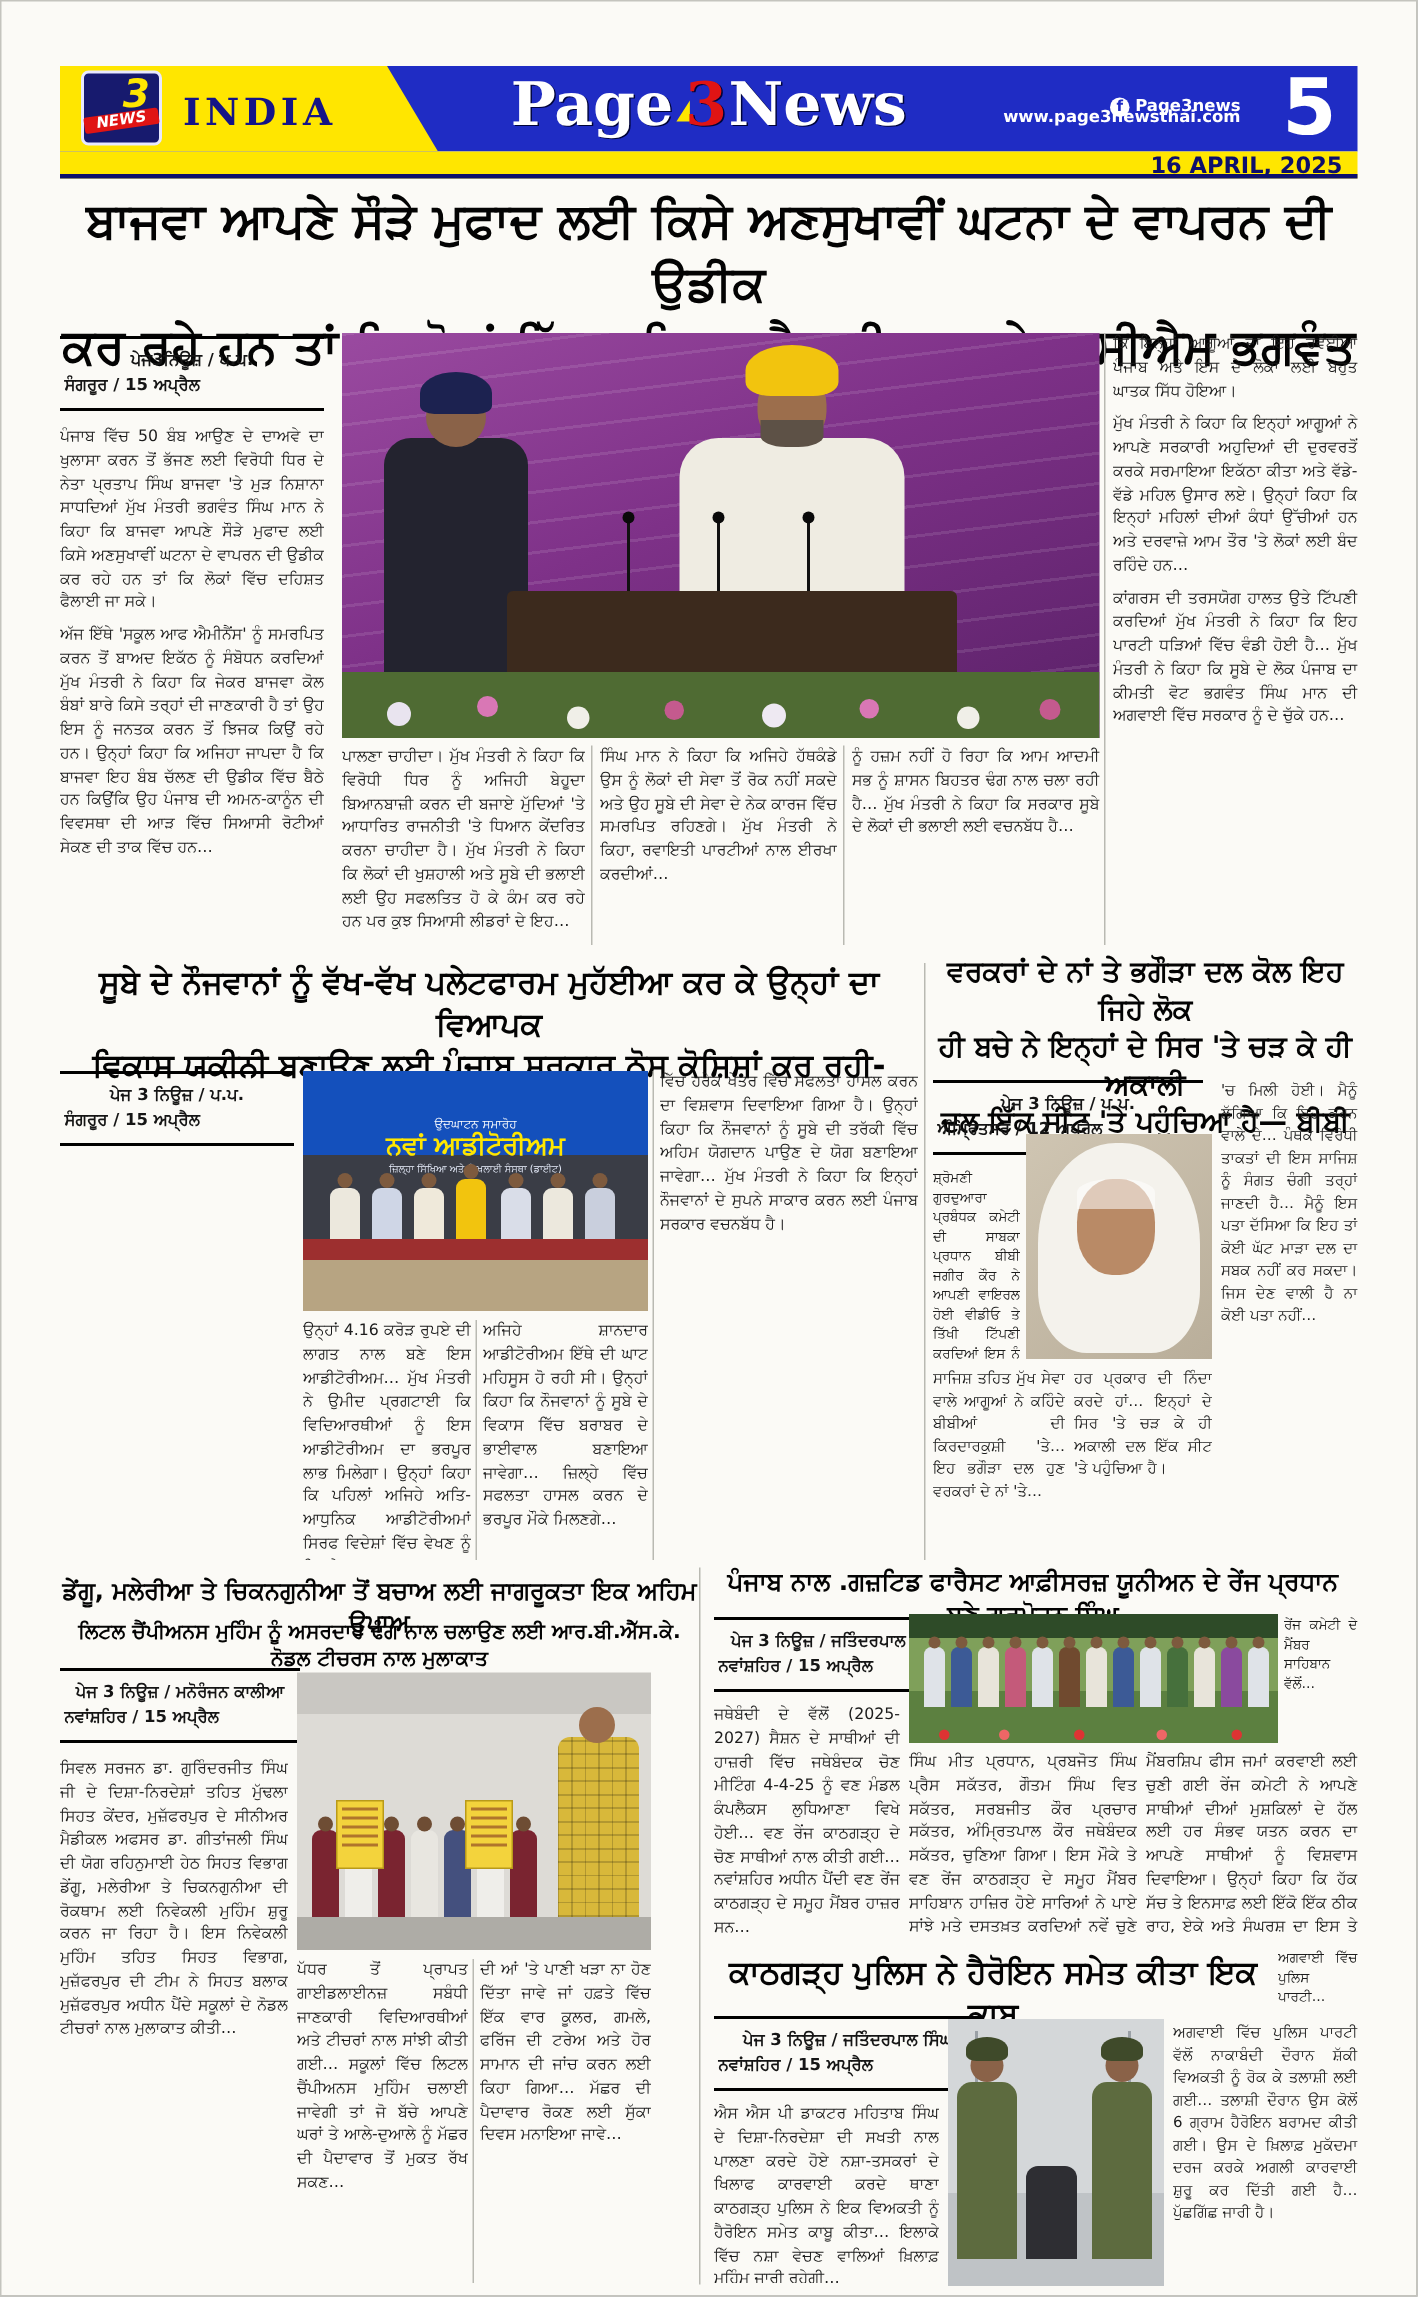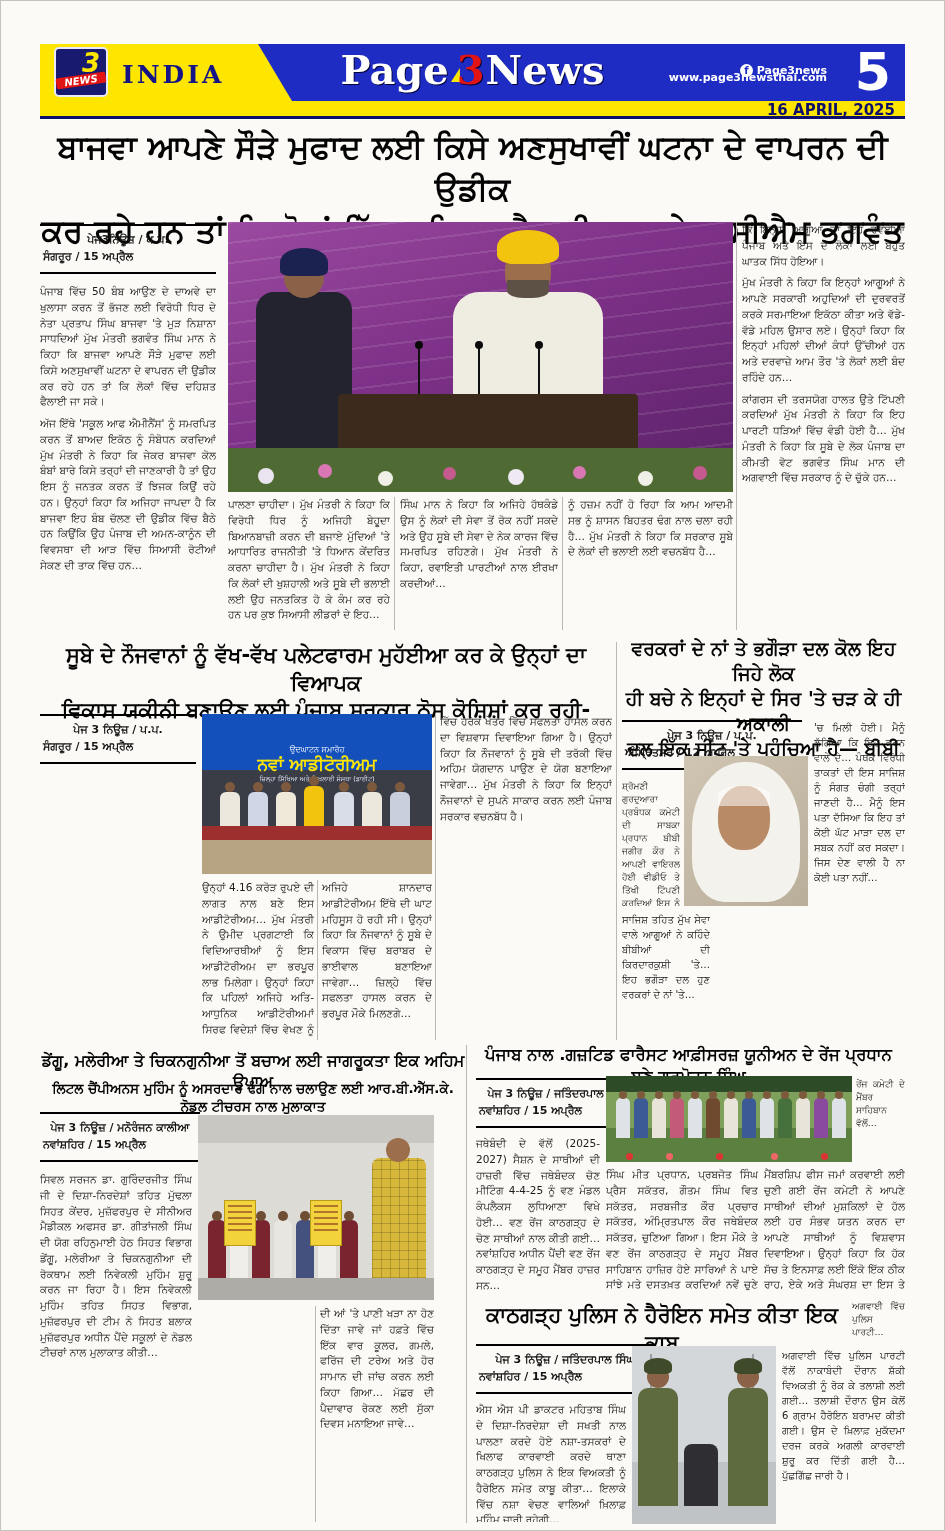--- a/index.html
+++ b/index.html
@@ -166,21 +166,21 @@
     <div class="fl" style="left:90px;bottom:14px;width:14px;height:14px;background:#d977b5;"></div>
     <div class="fl" style="left:150px;bottom:6px;width:15px;height:15px;background:#f0efe8;"></div>
     <div class="fl" style="left:215px;bottom:12px;width:13px;height:13px;background:#c45a8e;"></div>
     <div class="fl" style="left:280px;bottom:7px;width:16px;height:16px;background:#eee9f2;"></div>
     <div class="fl" style="left:345px;bottom:13px;width:13px;height:13px;background:#d977b5;"></div>
     <div class="fl" style="left:410px;bottom:6px;width:15px;height:15px;background:#f0efe8;"></div>
     <div class="fl" style="left:465px;bottom:12px;width:14px;height:14px;background:#c45a8e;"></div>
   </div>
 
   <div class="abs body-col" style="left:228px;top:497px;width:162px;height:133px;">
-      <p>ਪਾਲਣਾ ਚਾਹੀਦਾ। ਮੁੱਖ ਮੰਤਰੀ ਨੇ ਕਿਹਾ ਕਿ ਵਿਰੋਧੀ ਧਿਰ ਨੂੰ ਅਜਿਹੀ ਬੇਹੂਦਾ ਬਿਆਨਬਾਜ਼ੀ ਕਰਨ ਦੀ ਬਜਾਏ ਮੁੱਦਿਆਂ 'ਤੇ ਆਧਾਰਿਤ ਰਾਜਨੀਤੀ 'ਤੇ ਧਿਆਨ ਕੇਂਦਰਿਤ ਕਰਨਾ ਚਾਹੀਦਾ ਹੈ। ਮੁੱਖ ਮੰਤਰੀ ਨੇ ਕਿਹਾ ਕਿ ਲੋਕਾਂ ਦੀ ਖੁਸ਼ਹਾਲੀ ਅਤੇ ਸੂਬੇ ਦੀ ਭਲਾਈ ਲਈ ਉਹ ਜਨਤਕਿਤ ਹੋ ਕੇ ਕੰਮ ਕਰ ਰਹੇ ਹਨ ਪਰ ਕੁਝ ਸਿਆਸੀ ਲੀਡਰਾਂ ਦੇ ਇਹ…</p>
+      <p>ਪਾਲਣਾ ਚਾਹੀਦਾ। ਮੁੱਖ ਮੰਤਰੀ ਨੇ ਕਿਹਾ ਕਿ ਵਿਰੋਧੀ ਧਿਰ ਨੂੰ ਅਜਿਹੀ ਬੇਹੂਦਾ ਬਿਆਨਬਾਜ਼ੀ ਕਰਨ ਦੀ ਬਜਾਏ ਮੁੱਦਿਆਂ 'ਤੇ ਆਧਾਰਿਤ ਰਾਜਨੀਤੀ 'ਤੇ ਧਿਆਨ ਕੇਂਦਰਿਤ ਕਰਨਾ ਚਾਹੀਦਾ ਹੈ। ਮੁੱਖ ਮੰਤਰੀ ਨੇ ਕਿਹਾ ਕਿ ਲੋਕਾਂ ਦੀ ਖੁਸ਼ਹਾਲੀ ਅਤੇ ਸੂਬੇ ਦੀ ਭਲਾਈ ਲਈ ਉਹ ਸਫਲਤਿਤ ਹੋ ਕੇ ਕੰਮ ਕਰ ਰਹੇ ਹਨ ਪਰ ਕੁਝ ਸਿਆਸੀ ਲੀਡਰਾਂ ਦੇ ਇਹ…</p>
     </div>
   <div class="abs vrule" style="left:394px;top:497px;height:133px;"></div>
   <div class="abs body-col" style="left:400px;top:497px;width:158px;height:133px;">
       <p>ਸਿੰਘ ਮਾਨ ਨੇ ਕਿਹਾ ਕਿ ਅਜਿਹੇ ਹੱਥਕੰਡੇ ਉਸ ਨੂੰ ਲੋਕਾਂ ਦੀ ਸੇਵਾ ਤੋਂ ਰੋਕ ਨਹੀਂ ਸਕਦੇ ਅਤੇ ਉਹ ਸੂਬੇ ਦੀ ਸੇਵਾ ਦੇ ਨੇਕ ਕਾਰਜ ਵਿੱਚ ਸਮਰਪਿਤ ਰਹਿਣਗੇ। ਮੁੱਖ ਮੰਤਰੀ ਨੇ ਕਿਹਾ, ਰਵਾਇਤੀ ਪਾਰਟੀਆਂ ਨਾਲ ਈਰਖਾ ਕਰਦੀਆਂ…</p>
     </div>
   <div class="abs vrule" style="left:562px;top:497px;height:133px;"></div>
   <div class="abs body-col" style="left:568px;top:497px;width:165px;height:133px;">
       <p>ਨੂੰ ਹਜ਼ਮ ਨਹੀਂ ਹੋ ਰਿਹਾ ਕਿ ਆਮ ਆਦਮੀ ਸਭ ਨੂੰ ਸ਼ਾਸਨ ਬਿਹਤਰ ਢੰਗ ਨਾਲ ਚਲਾ ਰਹੀ ਹੈ… ਮੁੱਖ ਮੰਤਰੀ ਨੇ ਕਿਹਾ ਕਿ ਸਰਕਾਰ ਸੂਬੇ ਦੇ ਲੋਕਾਂ ਦੀ ਭਲਾਈ ਲਈ ਵਚਨਬੱਧ ਹੈ…</p>
     </div>
 
@@ -247,20 +247,23 @@
     <div class="scarf"></div>
     <div class="face"></div>
     <div class="shade"></div>
   </div>
   <div class="abs body-col" style="left:814px;top:720px;width:91px;height:320px;font-size:10px;">
       <p>'ਚ ਮਿਲੀ ਹੋਈ। ਮੈਨੂੰ ਲੱਗਿਆ ਕਿ ਇਹ ਕਰਨ ਵਾਲੇ ਦੇ… ਪੰਥਕ ਵਿਰੋਧੀ ਤਾਕਤਾਂ ਦੀ ਇਸ ਸਾਜਿਸ਼ ਨੂੰ ਸੰਗਤ ਚੰਗੀ ਤਰ੍ਹਾਂ ਜਾਣਦੀ ਹੈ… ਮੈਨੂੰ ਇਸ ਪਤਾ ਦੱਸਿਆ ਕਿ ਇਹ ਤਾਂ ਕੋਈ ਘੱਟ ਮਾੜਾ ਦਲ ਦਾ ਸਬਕ ਨਹੀਂ ਕਰ ਸਕਦਾ। ਜਿਸ ਦੇਣ ਵਾਲੀ ਹੈ ਨਾ ਕੋਈ ਪਤਾ ਨਹੀਂ…</p>
     </div>
   <div class="abs body-col" style="left:622px;top:912px;width:88px;height:128px;font-size:10px;">
       <p>ਸਾਜਿਸ਼ ਤਹਿਤ ਮੁੱਖ ਸੇਵਾ ਵਾਲੇ ਆਗੂਆਂ ਨੇ ਕਹਿੰਦੇ ਬੀਬੀਆਂ ਦੀ ਕਿਰਦਾਰਕੁਸ਼ੀ 'ਤੇ… ਇਹ ਭਗੌੜਾ ਦਲ ਹੁਣ ਵਰਕਰਾਂ ਦੇ ਨਾਂ 'ਤੇ…</p>
     </div>
+  <div class="abs body-col" style="left:716px;top:912px;width:92px;height:128px;font-size:10px;">
+      <p>ਹਰ ਪ੍ਰਕਾਰ ਦੀ ਨਿੰਦਾ ਕਰਦੇ ਹਾਂ… ਇਨ੍ਹਾਂ ਦੇ ਸਿਰ 'ਤੇ ਚੜ ਕੇ ਹੀ ਅਕਾਲੀ ਦਲ ਇੱਕ ਸੀਟ 'ਤੇ ਪਹੁੰਚਿਆ ਹੈ।</p>
+    </div>
 
   <div class="abs headline hl-4" style="left:40px;top:1050px;width:426px;">ਡੇਂਗੂ, ਮਲੇਰੀਆ ਤੇ ਚਿਕਨਗੁਨੀਆ ਤੋਂ ਬਚਾਅ ਲਈ ਜਾਗਰੂਕਤਾ ਇਕ ਅਹਿਮ ਉਪਾਅ</div>
   <div class="abs headline hl-sub" style="left:40px;top:1080px;width:426px;">ਲਿਟਲ ਚੈਂਪੀਅਨਸ ਮੁਹਿੰਮ ਨੂੰ ਅਸਰਦਾਰ ਢੰਗ ਨਾਲ ਚਲਾਉਣ ਲਈ ਆਰ.ਬੀ.ਐੱਸ.ਕੇ. ਨੋਡਲ ਟੀਚਰਸ ਨਾਲ ਮੁਲਾਕਾਤ</div>
   <div class="abs dateline" style="left:40px;top:1112px;width:160px;">
     <div class="l1">ਪੇਜ 3 ਨਿਊਜ਼ / ਮਨੋਰੰਜਨ ਕਾਲੀਆ</div>
     <div class="l2">ਨਵਾਂਸ਼ਹਿਰ / 15 ਅਪ੍ਰੈਲ</div>
   </div>
   <div class="abs body-col" style="left:40px;top:1172px;width:152px;height:348px;">
       <p>ਸਿਵਲ ਸਰਜਨ ਡਾ. ਗੁਰਿੰਦਰਜੀਤ ਸਿੰਘ ਜੀ ਦੇ ਦਿਸ਼ਾ-ਨਿਰਦੇਸ਼ਾਂ ਤਹਿਤ ਮੁੱਢਲਾ ਸਿਹਤ ਕੇਂਦਰ, ਮੁਜ਼ੱਫਰਪੁਰ ਦੇ ਸੀਨੀਅਰ ਮੈਡੀਕਲ ਅਫਸਰ ਡਾ. ਗੀਤਾਂਜਲੀ ਸਿੰਘ ਦੀ ਯੋਗ ਰਹਿਨੁਮਾਈ ਹੇਠ ਸਿਹਤ ਵਿਭਾਗ ਡੇਂਗੂ, ਮਲੇਰੀਆ ਤੇ ਚਿਕਨਗੁਨੀਆ ਦੀ ਰੋਕਥਾਮ ਲਈ ਨਿਵੇਕਲੀ ਮੁਹਿੰਮ ਸ਼ੁਰੂ ਕਰਨ ਜਾ ਰਿਹਾ ਹੈ। ਇਸ ਨਿਵੇਕਲੀ ਮੁਹਿੰਮ ਤਹਿਤ ਸਿਹਤ ਵਿਭਾਗ, ਮੁਜ਼ੱਫਰਪੁਰ ਦੀ ਟੀਮ ਨੇ ਸਿਹਤ ਬਲਾਕ ਮੁਜ਼ੱਫਰਪੁਰ ਅਧੀਨ ਪੈਂਦੇ ਸਕੂਲਾਂ ਦੇ ਨੋਡਲ ਟੀਚਰਾਂ ਨਾਲ ਮੁਲਾਕਾਤ ਕੀਤੀ…</p>
     </div>
@@ -283,20 +286,23 @@
     <div class="poster" style="left:112px;bottom:54px;">
         <i></i>
         <i></i>
         <i></i>
         <i></i>
         <i></i>
       </div>
     <div class="plaid"></div>
     <div class="floor"></div>
   </div>
+  <div class="abs body-col" style="left:198px;top:1306px;width:114px;height:216px;">
+      <p>ਪੱਧਰ ਤੋਂ ਪ੍ਰਾਪਤ ਗਾਈਡਲਾਈਨਜ਼ ਸਬੰਧੀ ਜਾਣਕਾਰੀ ਵਿਦਿਆਰਥੀਆਂ ਅਤੇ ਟੀਚਰਾਂ ਨਾਲ ਸਾਂਝੀ ਕੀਤੀ ਗਈ… ਸਕੂਲਾਂ ਵਿੱਚ ਲਿਟਲ ਚੈਂਪੀਅਨਸ ਮੁਹਿੰਮ ਚਲਾਈ ਜਾਵੇਗੀ ਤਾਂ ਜੋ ਬੱਚੇ ਆਪਣੇ ਘਰਾਂ ਤੇ ਆਲੇ-ਦੁਆਲੇ ਨੂੰ ਮੱਛਰ ਦੀ ਪੈਦਾਵਾਰ ਤੋਂ ਮੁਕਤ ਰੱਖ ਸਕਣ…</p>
+    </div>
   <div class="abs vrule" style="left:315px;top:1306px;height:216px;"></div>
   <div class="abs body-col" style="left:320px;top:1306px;width:114px;height:216px;">
       <p>ਦੀ ਆਂ 'ਤੇ ਪਾਣੀ ਖੜਾ ਨਾ ਹੋਣ ਦਿੱਤਾ ਜਾਵੇ ਜਾਂ ਹਫ਼ਤੇ ਵਿੱਚ ਇੱਕ ਵਾਰ ਕੂਲਰ, ਗਮਲੇ, ਫਰਿੱਜ ਦੀ ਟਰੇਅ ਅਤੇ ਹੋਰ ਸਾਮਾਨ ਦੀ ਜਾਂਚ ਕਰਨ ਲਈ ਕਿਹਾ ਗਿਆ… ਮੱਛਰ ਦੀ ਪੈਦਾਵਾਰ ਰੋਕਣ ਲਈ ਸੁੱਕਾ ਦਿਵਸ ਮਨਾਇਆ ਜਾਵੇ…</p>
     </div>
 
   <div class="abs vrule" style="left:466px;top:1045px;height:478px;"></div>
 
   <div class="abs headline hl-5" style="left:472px;top:1044px;width:433px;">ਪੰਜਾਬ ਨਾਲ .ਗਜ਼ਟਿਡ ਫਾਰੈਸਟ ਆਫ਼ੀਸਰਜ਼ ਯੂਨੀਅਨ ਦੇ  ਰੇਂਜ ਪ੍ਰਧਾਨ ਬਣੇ ਗੁਰਮੋਹਨ ਸਿੰਘ</div>
   <div class="abs dateline" style="left:476px;top:1078px;width:162px;">
     <div class="l1">ਪੇਜ 3 ਨਿਊਜ਼ / ਜਤਿੰਦਰਪਾਲ ਸਿੰਘ</div>

